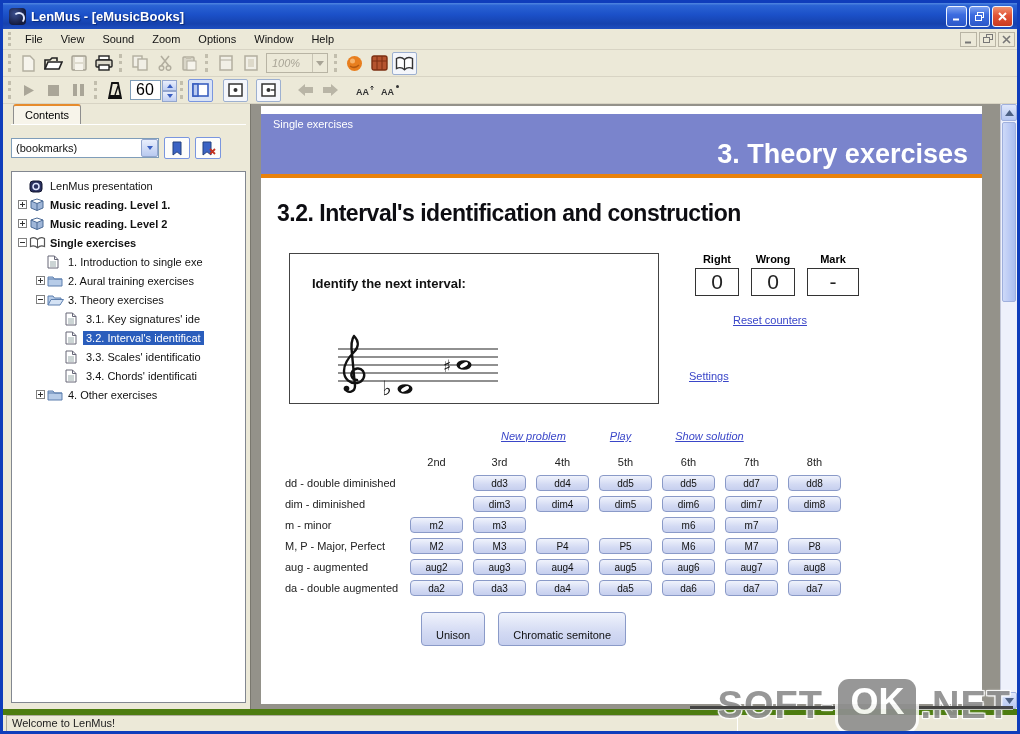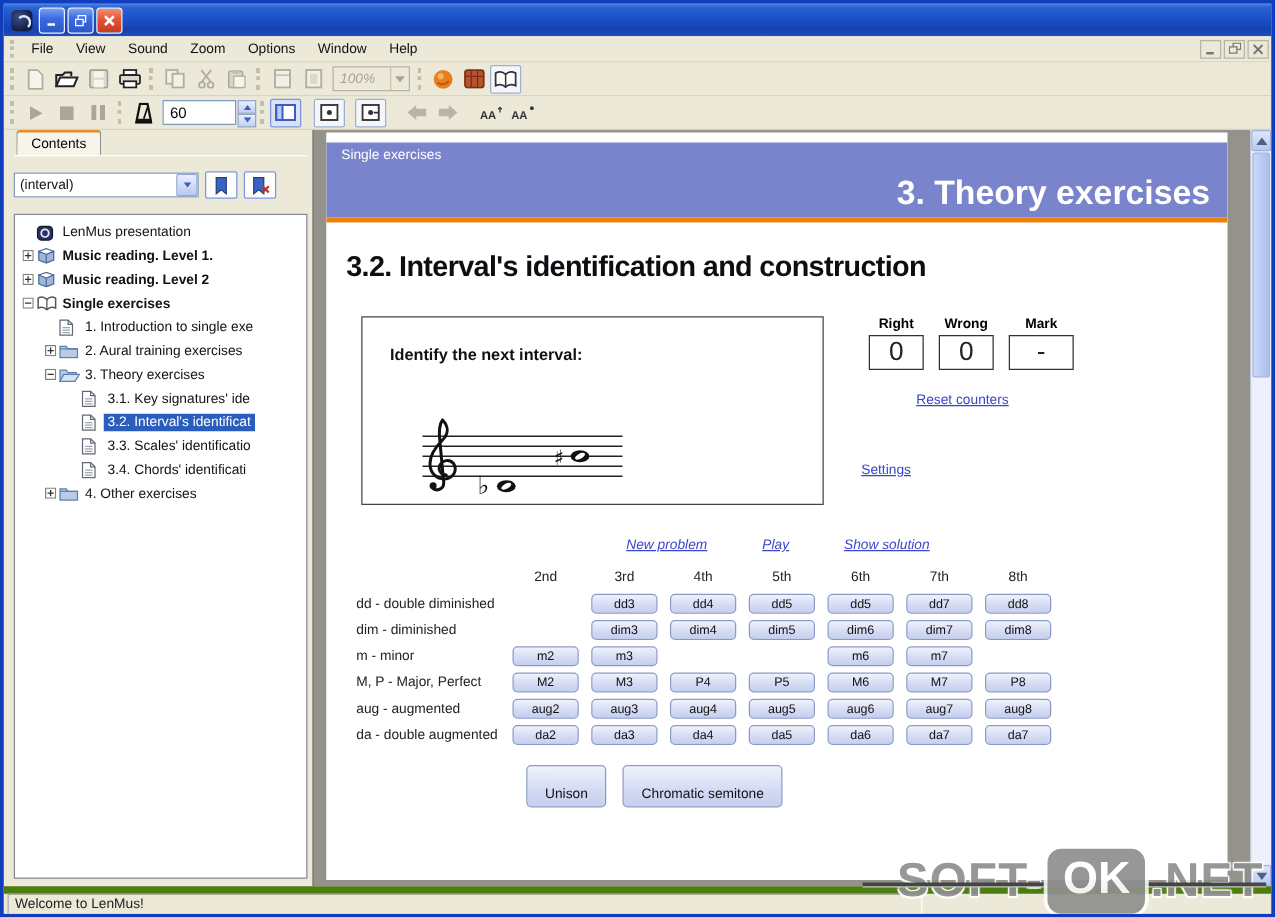--- a/index.html
+++ b/index.html
@@ -35,21 +35,21 @@
   .toolbar { height:27px; flex:0 0 27px; display:flex; align-items:center; background:#ece9d8;
              border-bottom:1px solid #d8d4c4; padding-left:2px; }
   .tool-btn { width:25px; height:23px; display:flex; align-items:center; justify-content:center; border:1px solid transparent; }
   .tool-btn.pressed { border:1px solid #7a96df; background:#d9e3f5; border-radius:2px; }
   .tool-btn.framed  { border:1px solid #9db0d0; background:#f4f6fb; border-radius:2px; }
   .zoom-combo { width:62px; height:20px; border:1px solid #b8b4a4; background:#ece9d8; display:flex;
                 align-items:center; margin:0 3px;font-style:italic; }
   .zoom-combo .val { flex:1; font-size:11px; color:#a8a496; padding-left:5px; }
   .zoom-combo .arr { width:15px; height:100%; display:flex; align-items:center; justify-content:center; border-left:1px solid #c8c4b4; }
   .tri-down-g { width:0; height:0; border:4px solid transparent; border-top:5px solid #a8a496; margin-top:4px; }
-  .tempo-input { width:59px; height:20px; border:1px solid #7f9db9; background:#fff; font-size:12px;
+  .tempo-input { width:31px; height:20px; border:1px solid #7f9db9; background:#fff; font-size:16px;
                  padding:2px 5px; margin-left:3px; font-family:inherit; }
   .spinner { width:15px; height:20px; display:flex; flex-direction:column; margin-left:1px; }
   .spin-half { flex:1; border:1px solid #93a6ce; background:linear-gradient(#e8eefc,#c0cff2);
                display:flex; align-items:center; justify-content:center; }
   .tri-up-b { width:0;height:0;border:3px solid transparent;border-bottom:4px solid #3a5fc0; margin-bottom:2px;}
   .tri-dn-b { width:0;height:0;border:3px solid transparent;border-top:4px solid #3a5fc0; margin-top:2px;}
 
   
   .workspace { flex:1; display:flex; min-height:0; }
 
@@ -136,20 +136,21 @@
   .wm-badge { margin:0 4px; padding:2px 12px 8px; border-radius:11px; background:#8f8f8f; color:#fff;
               font-size:36px; font-weight:bold; box-shadow:0 0 0 3px rgba(255,255,255,0.9); position:relative; }
 </style>
 </head>
 <body>
 
 <div class="window">
 
   <div class="titlebar">
     <div class="app-icon"></div>
+    <div class="title-text">LenMus - [eMusicBooks]</div>
     <div class="tb-btns">
       <div class="tb-btn">
         <svg width="11" height="11">
             <path d="M2 8.5h6" stroke="#fff" stroke-width="2"></path>
           </svg>
       </div>
       <div class="tb-btn">
         <svg width="11" height="11">
             <rect x="3.5" y="1.5" width="6" height="5" fill="none" stroke="#fff"></rect>
             <rect x="1.5" y="4.5" width="6" height="5" fill="#3c6ce0" stroke="#fff"></rect>
@@ -359,21 +360,21 @@
     </div>
   </div>
 
   <div class="workspace">
 
     <div class="sidebar">
       <div class="side-tab">Contents</div>
       <div class="side-panel">
         <div class="bookmark-row">
           <div class="combo">
-            <span class="txt">(interval)</span>
+            <span class="txt">(bookmarks)</span>
             <span class="btn">
                 <span class="tri-dn-b"></span>
               </span>
           </div>
           <div class="sm-btn">
             <svg width="14" height="15">
                 <path d="M3 1h8v13l-4-3.2L3 14z" fill="#3b63c4" stroke="#23407e"></path>
               </svg>
           </div>
           <div class="sm-btn">

